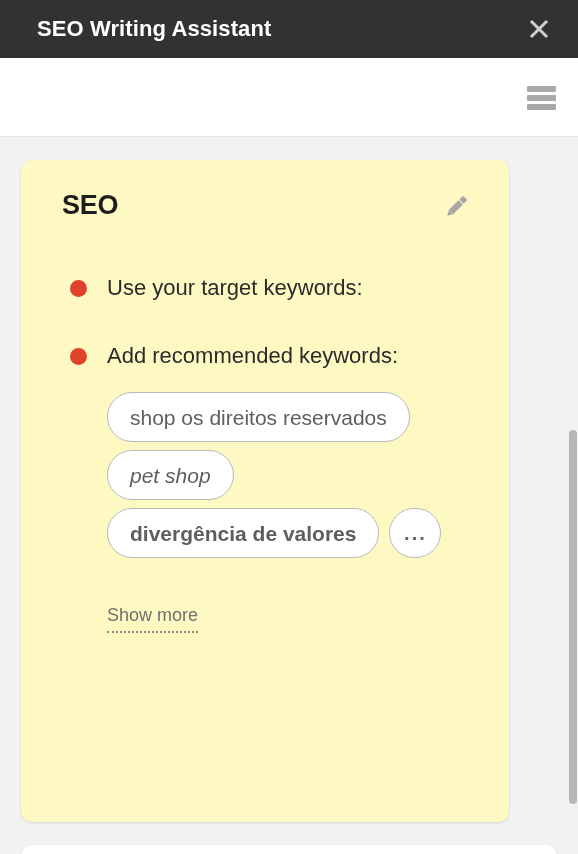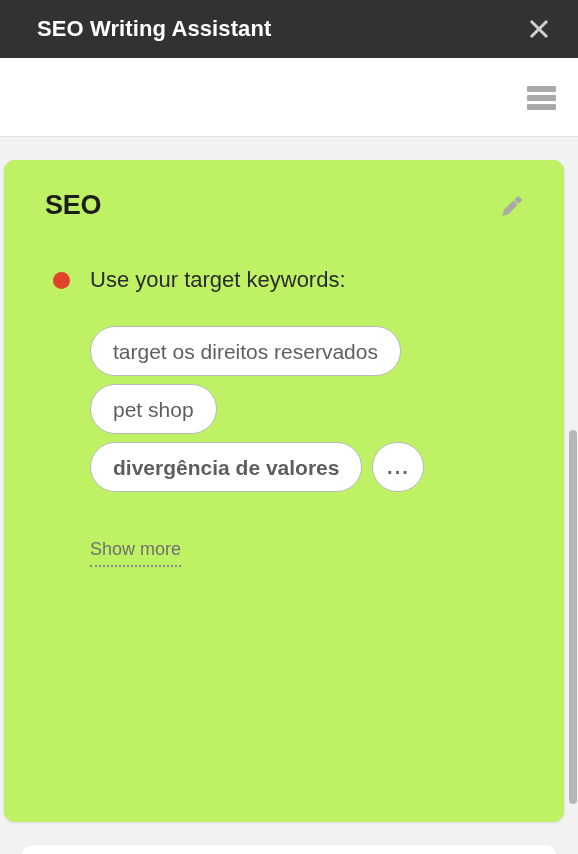--- a/index.html
+++ b/index.html
@@ -96,25 +96,25 @@
     left: 0;
     top: 137px;
     width: 578px;
     height: 717px;
     background: #f2f2f2;
     overflow: hidden;
   }
 
   .card {
     position: absolute;
-    left: 4px;
+    left: 21px;
     top: 23px;
-    width: 560px;
+    width: 488px;
     min-height: 662px;
-    background: #bef264;
+    background: #fef9c3;
     border-radius: 11px;
     box-shadow: 0 1px 3px rgba(0,0,0,0.10), 0 0 1px rgba(0,0,0,0.06);
     box-sizing: border-box;
     padding: 28px 40px 30px 41px;
   }
 
   .card-partial {
     position: absolute;
     left: 21px;
     top: 708px;
@@ -144,21 +144,21 @@
     display: flex;
     align-items: center;
     justify-content: center;
     cursor: pointer;
     margin-top: 2px;
     margin-right: -4px;
   }
   .edit-btn svg { display: block; }
 
   
-  .section { margin-top: 32px; }
+  .section { margin-top: 40px; }
   .section:first-of-type { margin-top: 38px; }
 
   .section-head {
     display: flex;
     align-items: center;
     gap: 20px;
   }
   .bullet {
     width: 17px;
     height: 17px;
@@ -276,25 +276,29 @@
       </div>
 
       <div class="section">
         <div class="section-head">
           <span class="bullet"></span>
           <span class="section-label">Use your target keywords:</span>
         </div>
       </div>
 
       <div class="section">
+        <div class="section-head">
+          <span class="bullet"></span>
+          <span class="section-label">Add recommended keywords:</span>
+        </div>
 
         <div class="pill-row">
-          <span class="pill">target os direitos reservados</span>
-        </div>
-        <div class="pill-row" style="margin-top:8px;">
+          <span class="pill">shop os direitos reservados</span>
+        </div>
+        <div class="pill-row" style="margin-top:8px;font-style:italic;">
           <span class="pill">pet shop</span>
         </div>
         <div class="pill-row" style="margin-top:8px;font-weight:bold;">
           <span class="pill">divergência de valores</span>
           <span class="pill more">...</span>
         </div>
 
         <div class="show-more">Show more</div>
       </div>
 

